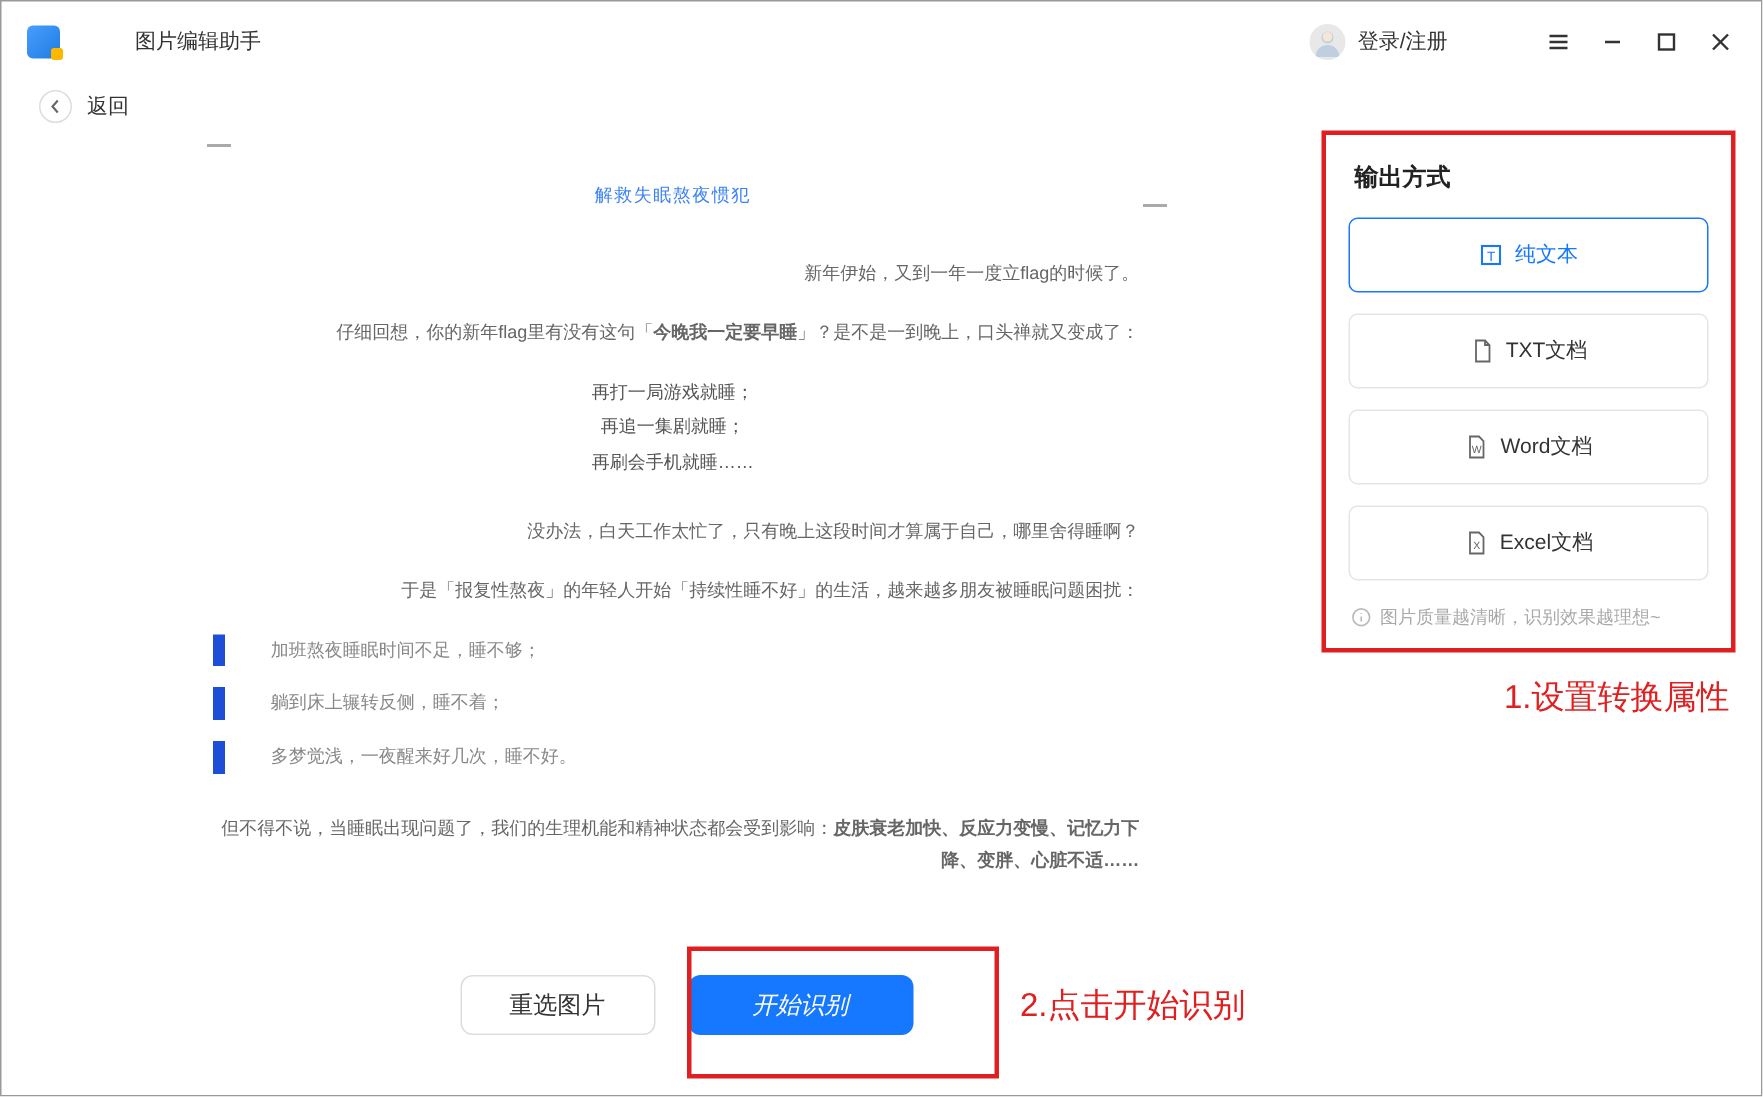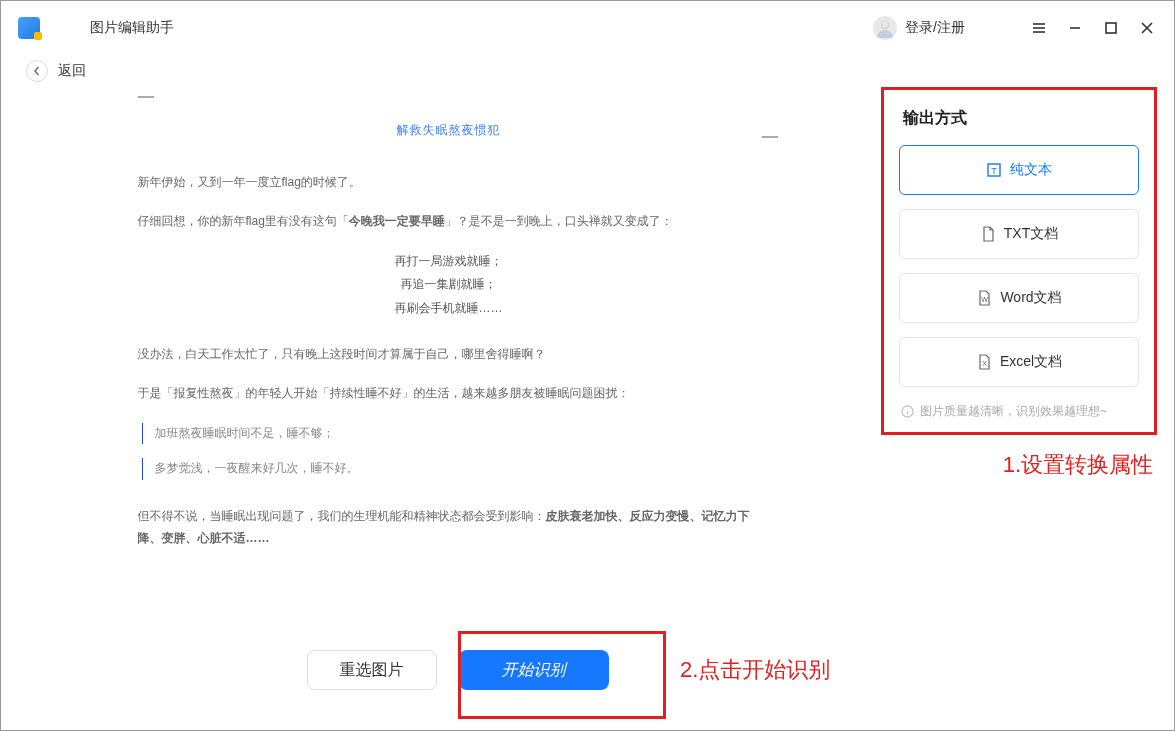--- a/index.html
+++ b/index.html
@@ -24,24 +24,24 @@
     .main-area { display: flex; padding: 0 26px; gap: 0; }
 
     .preview-col { flex: 1; display: flex; flex-direction: column; align-items: center; position: relative; }
     .preview-box { width: 640px; height: 540px; background: #fff; position: relative; overflow: hidden; }
     .corner { position: absolute; width: 20px; height: 20px; border-color: #aaa; }
     .corner.tl { top: 0; left: -4px; border-top: 2px solid #aaa; border-left: 2px solid #aaa; }
     .corner.tr { top: 22px; right: -4px; border-bottom: 2px solid #aaa; border-right: 2px solid #aaa; }
     .doc { position: absolute; top: 10px; left: 0; right: 0; padding: 0 18px 0 0; }
     .doc-inner { font-size: 12px; line-height: 1.8; color: #555; }
     .doc-title { text-align: center; font-size: 12px; color: #3b82f6; margin: 14px 0 30px; letter-spacing: 1px; }
-    .doc-p { margin-bottom: 18px; color: #666; }
+    .doc-p { margin-bottom: 18px; color: #666; text-align: right; }
     .doc-center { text-align: center; font-weight: 400; color: #555; margin: 2px 0; }
     .doc-center-block { margin: 10px 0 24px; }
-    .doc-quote { border-left: 1px solid #1d4ed8; padding-left: 12px; color: #888; margin-bottom: 14px; }
+    .doc-quote { border-left: 8px solid #1d4ed8; padding-left: 31px; color: #888; margin-bottom: 14px; }
     .actions { display: flex; gap: 22px; margin-top: 14px; }
     .btn { height: 40px; padding: 0 32px; border-radius: 8px; font-size: 16px; display: flex; align-items: center; justify-content: center; cursor: pointer; }
     .btn-secondary { background: #fff; border: 1px solid #ddd; color: #333; }
     .btn-primary { background: #1677ff; border: none; color: #fff; min-width: 150px; font-style: italic; }
 
     .side-col { width: 260px; }
     .output-panel { border-radius: 6px; padding: 2px 0 10px; }
     .output-title { font-size: 16px; font-weight: 600; color: #222; margin: 10px 0 16px 14px; }
     .out-list { display: flex; flex-direction: column; gap: 14px; padding: 0 10px; }
     .out-item { height: 50px; border: 1px solid #e5e5e5; border-radius: 6px; display: flex; align-items: center; justify-content: center; gap: 8px; font-size: 14px; color: #333; cursor: pointer; }
@@ -122,20 +122,21 @@
           <div class="doc-p"><span>仔细回想，你的新年flag里有没有这句「</span><b>今晚我一定要早睡</b><span>」？是不是一到晚上，口头禅就又变成了：</span></div>
           <div class="doc-center-block">
             <div class="doc-center">再打一局游戏就睡；</div>
             <div class="doc-center">再追一集剧就睡；</div>
             <div class="doc-center">再刷会手机就睡……</div>
           </div>
           <div class="doc-p">没办法，白天工作太忙了，只有晚上这段时间才算属于自己，哪里舍得睡啊？</div>
           <div class="doc-p">于是「报复性熬夜」的年轻人开始「持续性睡不好」的生活，越来越多朋友被睡眠问题困扰：</div>
           <div style="margin:14px 0 26px 4px;">
             <div class="doc-quote">加班熬夜睡眠时间不足，睡不够；</div>
+            <div class="doc-quote">躺到床上辗转反侧，睡不着；</div>
             <div class="doc-quote">多梦觉浅，一夜醒来好几次，睡不好。</div>
           </div>
           <div class="doc-p"><span>但不得不说，当睡眠出现问题了，我们的生理机能和精神状态都会受到影响：</span><b>皮肤衰老加快、反应力变慢、记忆力下降、变胖、心脏不适……</b></div>
         </div>
       </div>
     </div>
 
     <div class="actions">
       <div class="btn btn-secondary">
         <span>重选图片</span>

